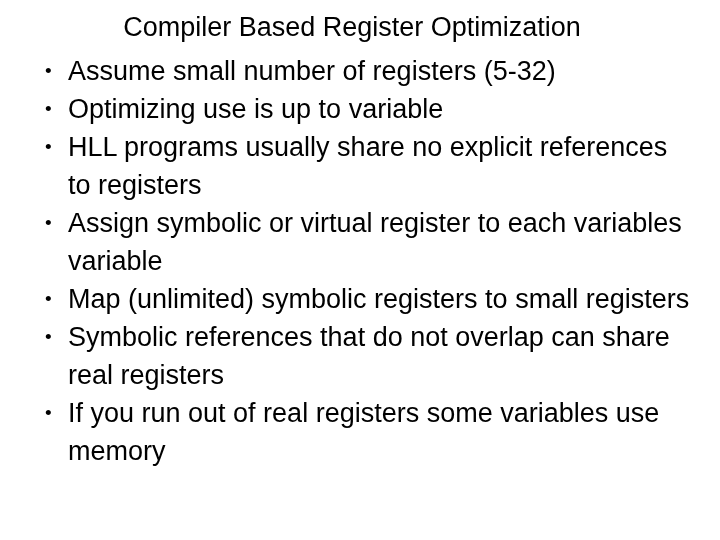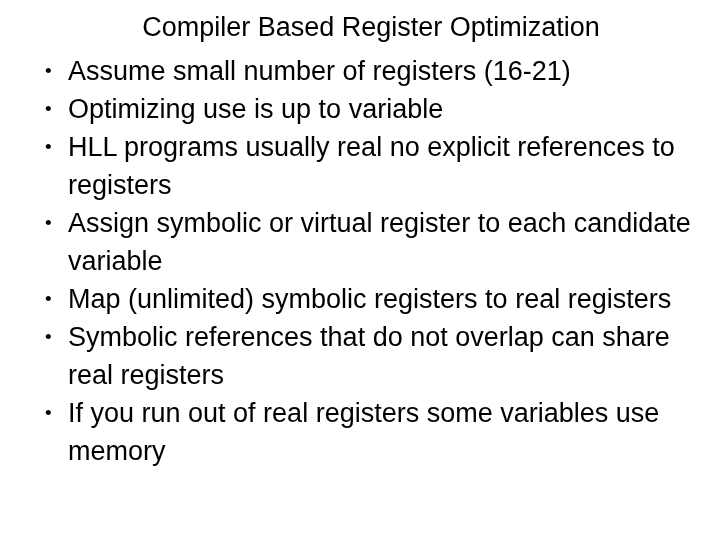--- a/index.html
+++ b/index.html
@@ -17,21 +17,21 @@
   }
   #slide {
     position: relative;
     width: 720px;
     height: 540px;
     background: #ffffff;
     box-sizing: border-box;
   }
   #slide-title {
     position: absolute;
-    left: 47px;
+    left: 28px;
     top: 8px;
     width: 648px;
     text-align: center;
     font-size: 27px;
     line-height: 38px;
     color: #000000;
     white-space: nowrap;
   }
   #bullet-list {
     position: absolute;
@@ -67,41 +67,41 @@
 <body>
 
 <div id="slide">
 
   <div id="slide-title">Compiler Based Register Optimization</div>
 
   <ul id="bullet-list">
 
     <li class="bullet-item">
       <span class="bullet-marker">•</span>
-      <span class="bullet-text">Assume small number of registers (16-21)</span>
+      <span class="bullet-text">Assume small number of registers (5-32)</span>
     </li>
 
     <li class="bullet-item">
       <span class="bullet-marker">•</span>
       <span class="bullet-text">Optimizing use is up to variable</span>
     </li>
 
     <li class="bullet-item">
       <span class="bullet-marker">•</span>
-      <span class="bullet-text">HLL programs usually real no explicit references to registers</span>
+      <span class="bullet-text">HLL programs usually share no explicit references to registers</span>
     </li>
 
     <li class="bullet-item">
       <span class="bullet-marker">•</span>
-      <span class="bullet-text">Assign symbolic or virtual register to each candidate variable</span>
+      <span class="bullet-text">Assign symbolic or virtual register to each variables variable</span>
     </li>
 
     <li class="bullet-item">
       <span class="bullet-marker">•</span>
-      <span class="bullet-text">Map (unlimited) symbolic registers to real registers</span>
+      <span class="bullet-text">Map (unlimited) symbolic registers to small registers</span>
     </li>
 
     <li class="bullet-item">
       <span class="bullet-marker">•</span>
       <span class="bullet-text">Symbolic references that do not overlap can share real registers</span>
     </li>
 
     <li class="bullet-item">
       <span class="bullet-marker">•</span>
       <span class="bullet-text">If you run out of real registers some variables use memory</span>

